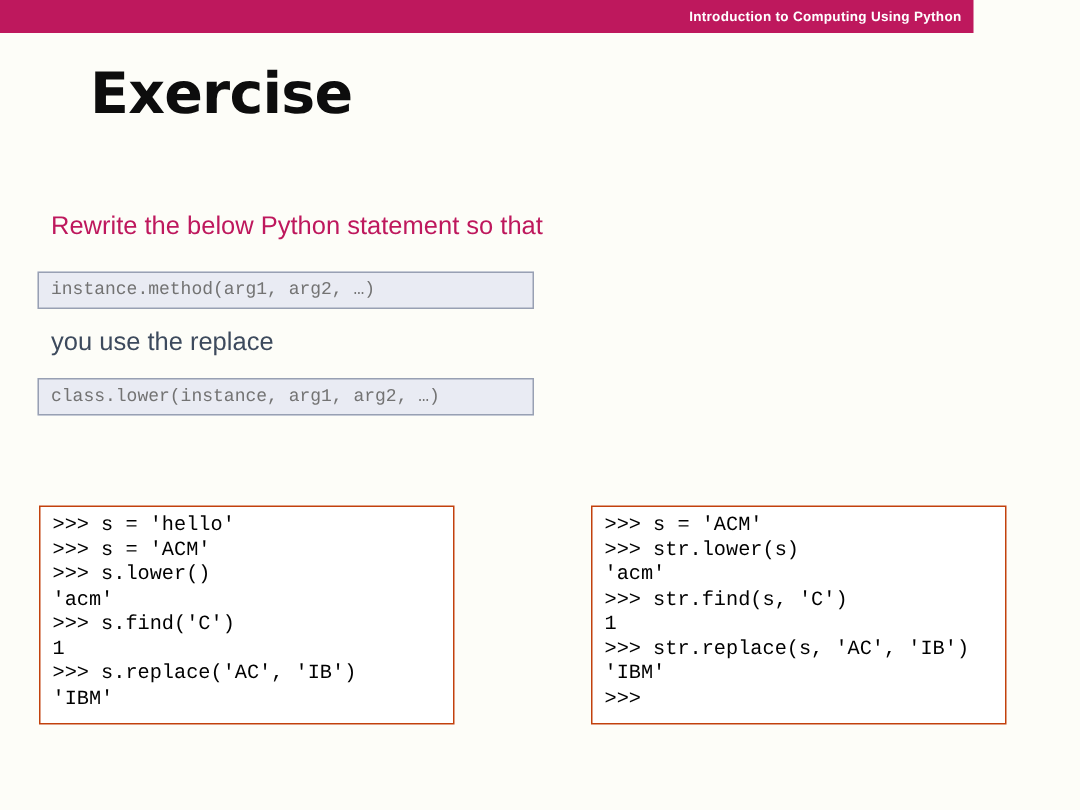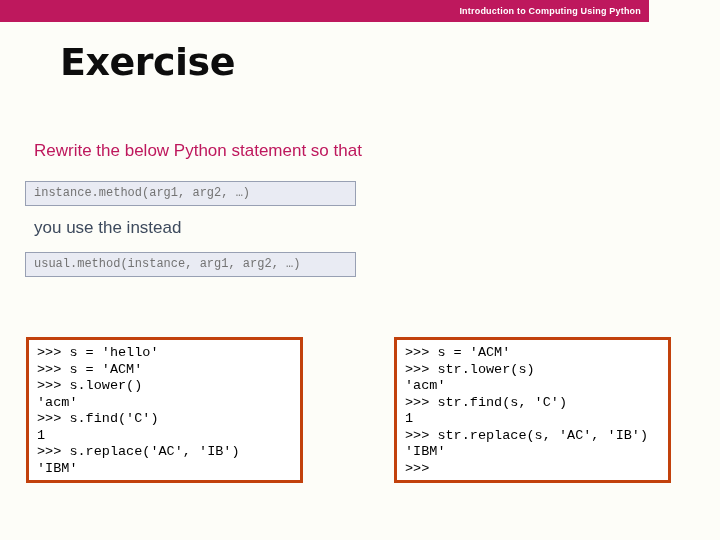--- a/index.html
+++ b/index.html
@@ -76,21 +76,21 @@
   .code-box.instance { top: 181px; }
   .code-box.class    { top: 252px; }
 
   
   .terminal {
     position: absolute;
     top: 337px;
     width: 277px; height: 146px;
     box-sizing: border-box;
     background: #FFFFFF;
-    border: 3px solid #c2410c;
+    border: 1px solid #c2410c;
     font-family: "Liberation Mono", monospace;
     font-size: 13.5px;
     line-height: 16.5px;
     color: #000000;
     padding: 5px 8px;
     white-space: pre;
     overflow: hidden;
   }
   .terminal.left  { left: 26px; }
   .terminal.right { left: 394px; }
@@ -103,23 +103,23 @@
 </div>
 
 <div class="slide-title">Exercise</div>
 
 <div class="body-text">
   <div>Rewrite the below Python statement so that</div>
 </div>
 
 <div class="code-box instance">instance.method(arg1, arg2, …)</div>
 
-<div class="notation-text">you use the instead</div>
+<div class="notation-text">you use the replace</div>
 
-<div class="code-box class">usual.method(instance, arg1, arg2, …)</div>
+<div class="code-box class">class.lower(instance, arg1, arg2, …)</div>
 
 <div class="terminal left">&gt;&gt;&gt; s = 'hello'
 &gt;&gt;&gt; s = 'ACM'
 &gt;&gt;&gt; s.lower()
 'acm'
 &gt;&gt;&gt; s.find('C')
 1
 &gt;&gt;&gt; s.replace('AC', 'IB')
 'IBM'</div>
 

